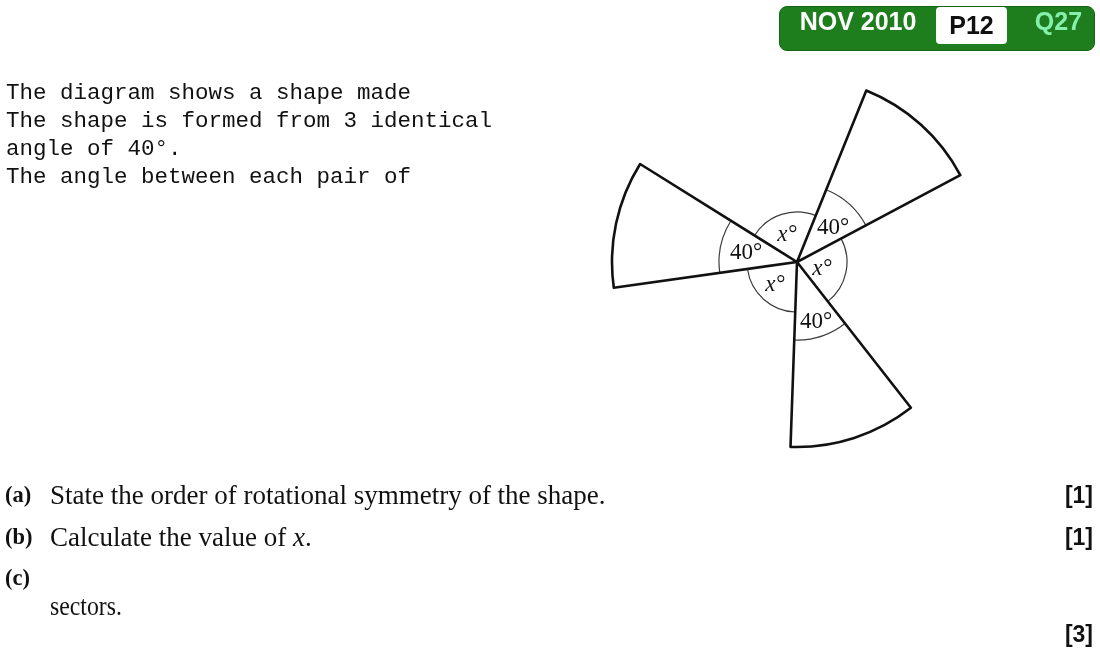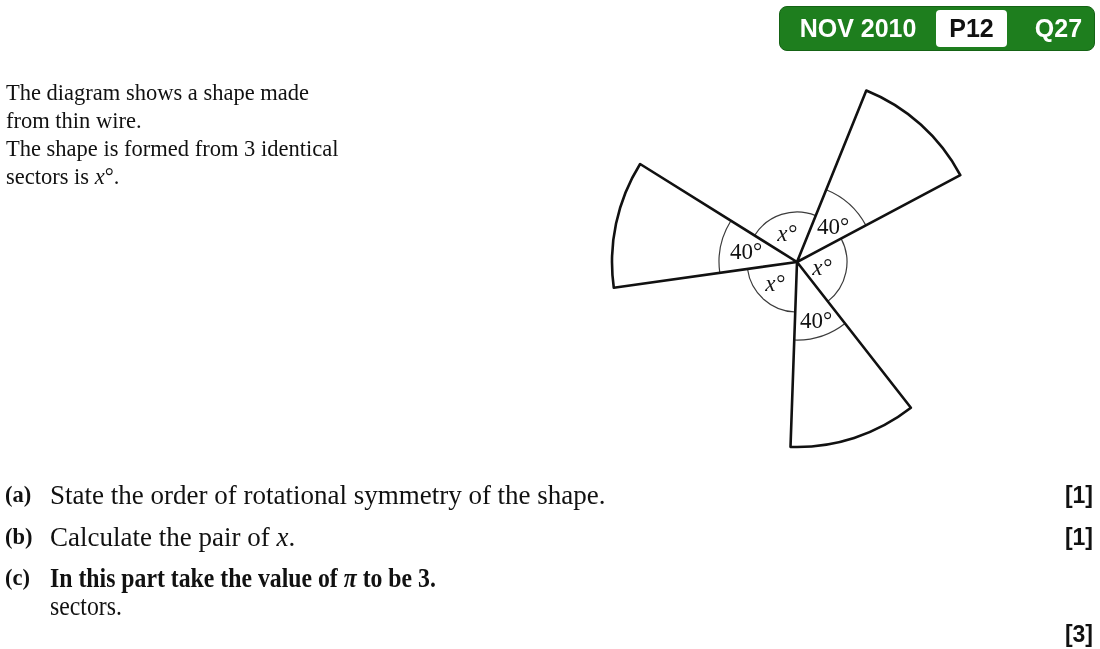--- a/index.html
+++ b/index.html
@@ -16,41 +16,41 @@
   
   .badge {
     position: absolute;
     left: 779px; top: 6px;
     width: 316px; height: 45px;
     background: #1e7e1e;
     border: 1px solid #156315;
     border-radius: 8px;
     box-sizing: border-box;
     display: flex;
-    align-items: center;
     font-family: "Liberation Sans", sans-serif;
     font-weight: bold;
     font-size: 25px;
   }
   .badge-session { width: 156px; text-align: center; color: #ffffff; }
   .badge-paper {
     width: 71px; height: 37px;
     background: #ffffff; color: #111111;
     border-radius: 4px;
     display: flex; align-items: center; justify-content: center;
   }
-  .badge-question { flex: 1; text-align: center; color: #ffffff; padding-left: 16px; }
+  .badge-question { flex: 1; text-align: center; color: #86efac; padding-left: 16px; }
 
   
   .intro {
     position: absolute;
     left: 6px; top: 79px;
     font-size: 22.5px;
     line-height: 28px;
     white-space: nowrap;
+    font-family: Liberation Mono, monospace;
   }
   .var { font-style: italic; }
 
   
   .svg-diagram { position: absolute; left: 595px; top: 85px; }
 
   
   .part-label {
     position: absolute;
     left: 5px;
@@ -90,23 +90,23 @@
   <div class="badge">
     <div class="badge-session">NOV 2010</div>
     <div class="badge-paper">
       <span>P12</span>
     </div>
     <div class="badge-question">Q27</div>
   </div>
 
   <div class="intro">
     <div>The diagram shows a shape made</div>
-    <div>from thin wire.</div>
     <div>The shape is formed from 3 identical</div>
-    <div><span>sectors is </span><span class="var">x</span><span>°.</span></div>
+    <div>angle of 40°.</div>
+    <div>The angle between each pair of</div>
   </div>
 
   <svg class="svg-diagram" width="380" height="375" viewBox="0 0 380 375">
 
     <g stroke="#3c3c3c" stroke-width="1.2" fill="none">
       <path d="M270.9,140.4 A78,78 0 0 0 231.2,104.7"></path>
       <path d="M135.9,135.7 A78,78 0 0 0 124.8,187.9"></path>
       <path d="M199.3,255 A78,78 0 0 0 250,238.5"></path>
       <path d="M220.7,130.6 A50,50 0 0 0 159.6,150.5"></path>
       <path d="M152.5,184 A50,50 0 0 0 200.3,227"></path>
@@ -127,25 +127,22 @@
       <text x="227" y="190" font-style="italic">x°</text>
       <text x="180" y="206" font-style="italic">x°</text>
     </g>
   </svg>
 
   <div class="part-label" style="top:481px">(a)</div>
   <div class="part-text" style="top:481px">State the order of rotational symmetry of the shape.</div>
   <div class="mark" style="top:481px">[1]</div>
 
   <div class="part-label" style="top:523px">(b)</div>
-  <div class="part-text" style="top:523px"><span>Calculate the pair of </span><span class="var">x</span><span>.</span></div>
+  <div class="part-text" style="top:523px"><span>Calculate the value of </span><span class="var">x</span><span>.</span></div>
   <div class="mark" style="top:523px">[1]</div>
 
   <div class="part-label" style="top:564px">(c)</div>
-  <div class="part-text" style="top:564px">
-    <span class="cond bold"><span>In this part take the value of </span><span class="var">π</span><span> to be 3.</span></span>
-  </div>
   <div class="part-text" style="top:592px">
     <span class="cond">sectors.</span>
   </div>
   <div class="mark" style="top:620px">[3]</div>
 
 </div>
 
 </body></html>

